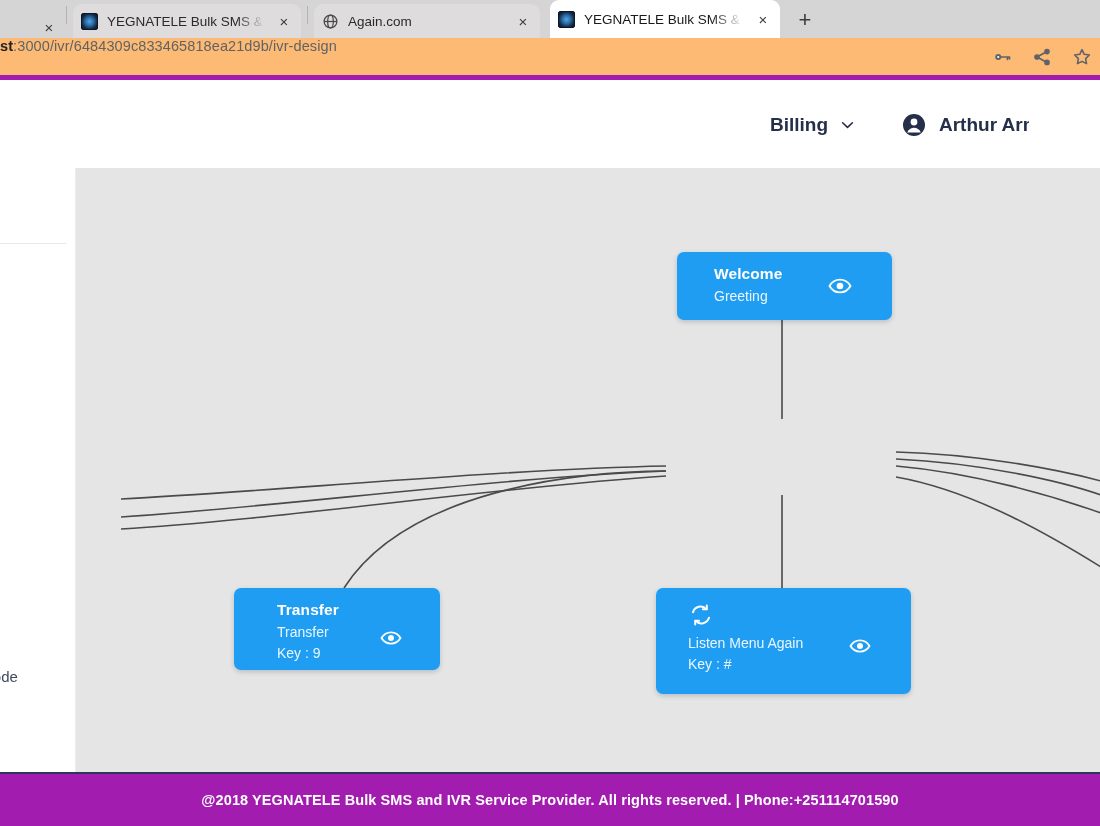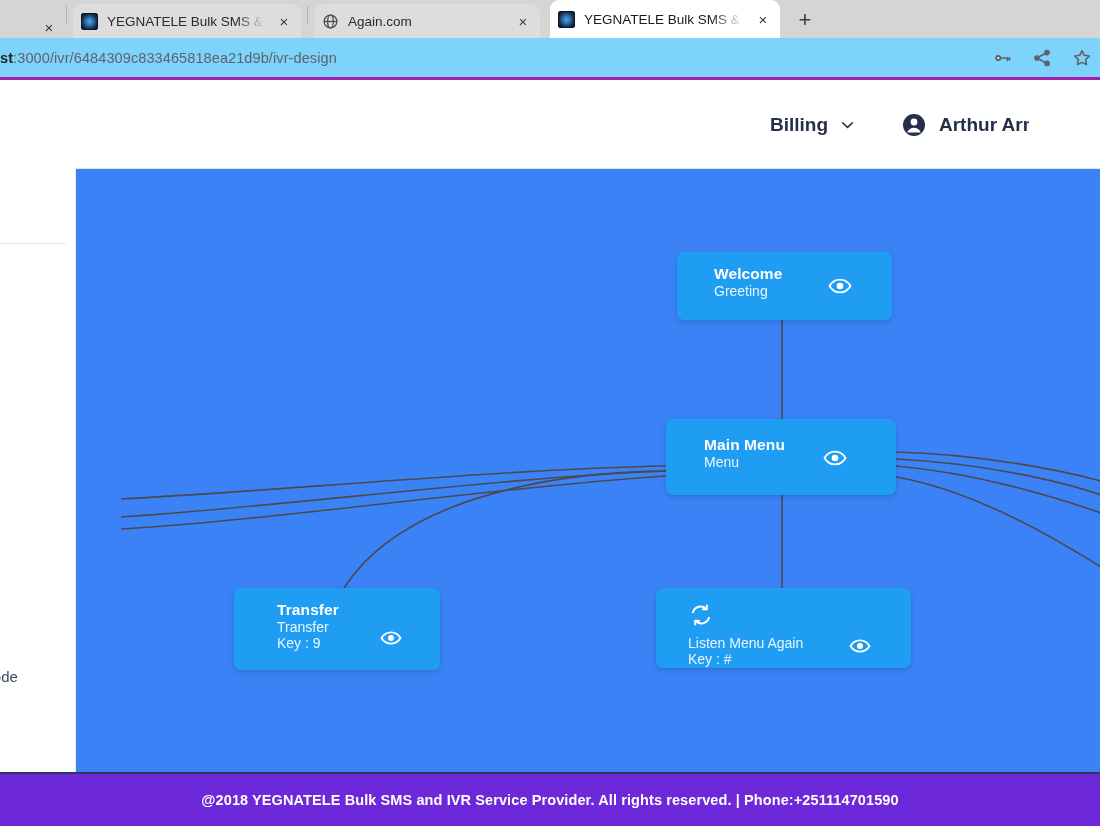--- a/index.html
+++ b/index.html
@@ -69,23 +69,23 @@
     flex: 0 0 22px;
   }
   .newtab-btn {
     width: 34px; height: 34px; margin-left: 8px; margin-bottom: 1px;
     display: flex; align-items: center; justify-content: center;
     font-size: 22px; color: #3c3c3c; font-weight: 300;
   }
 
   .browser-urlbar {
     position: absolute; left: 0; top: 38px; width: 1100px; height: 42px;
-    background: #7dd3fc;
-    display: flex; align-items: center;
-    border-bottom: 3px solid #a21caf;
+    background: #fdba74;
+    display: flex; 
+    border-bottom: 5px solid #a21caf;
   }
   .url-text {
     font-size: 14.5px; color: #5f6368;
     padding-left: 0px;
     letter-spacing: 0.1px;
     white-space: nowrap;
   }
   .url-text b { color: #202124; font-weight: 600; }
   .url-icons {
     margin-left: auto; display: flex; align-items: center; gap: 20px;
@@ -128,21 +128,21 @@
     font-size: 15px; color: #3f4a60; font-weight: 400;
     display: flex; align-items: center;
     overflow: hidden;
   }
   .left-menu-item span { margin-left: -18px; white-space: nowrap; }
 
   
   .canvas-wrap {
     position: absolute; left: 75px; top: 168px;
     width: 1025px; height: 604px;
-    background: #3b82f6;
+    background: #e5e5e5;
     border-left: 1px solid #eceef1;
     border-top: 1px solid #e4e6ea;
     overflow: hidden;
   }
   .canvas-svg { position: absolute; left: 0; top: 0; width: 1025px; height: 604px; }
 
   
   .node {
     position: absolute;
     background: #1f9df3;
@@ -174,31 +174,31 @@
   #node-welcome  .eye { left: 150px; top: 21px; }
 
   #node-mainmenu { left: 590px; top: 250px; width: 230px; height: 76px; }
   #node-mainmenu .node-body { left: 38px; top: 17px; }
   #node-mainmenu .eye { left: 156px; top: 26px; }
 
   #node-transfer { left: 158px; top: 419px; width: 206px; height: 82px; }
   #node-transfer .node-body { left: 43px; top: 13px; }
   #node-transfer .eye { left: 144px; top: 37px; }
 
-  #node-listen   { left: 580px; top: 419px; width: 255px; height: 80px; }
+  #node-listen   { left: 580px; top: 419px; width: 255px; height: 106px; }
   #node-listen   .loop-ico { left: 33px; top: 16px; }
   #node-listen   .node-body { left: 32px; top: 47px; }
   #node-listen   .eye { left: 191px; top: 45px; }
 
-  .node-body div + div { }
+  .node-body div + div { margin-top: 5px; }
 
   
   .app-footer {
     position: absolute; left: 0; top: 772px; width: 1100px; height: 54px;
-    background: #6d28d9;
+    background: #a21caf;
     display: flex; align-items: center; justify-content: center;
     border-top: 2px solid #2e3559;
   }
   .footer-text {
     font-size: 14.5px; color: #ffffff; font-weight: 600;
     letter-spacing: 0.1px;
   }
 </style>
 </head>
 <body>
@@ -322,32 +322,20 @@
       <div class="node-sub">Greeting</div>
     </div>
     <span class="eye">
       <svg viewBox="0 0 26 26" fill="none" stroke="#ffffff" stroke-width="1.8">
         <path d="M2.5 13C5 8.6 8.8 6.6 13 6.6S21 8.6 23.5 13C21 17.4 17.2 19.4 13 19.4S5 17.4 2.5 13z"></path>
         <circle cx="13" cy="13" r="3.3" fill="#ffffff" stroke="none"></circle>
       </svg>
     </span>
   </div>
 
-  <div class="node" id="node-mainmenu">
-    <div class="node-body">
-      <div class="node-title">Main Menu</div>
-      <div class="node-sub">Menu</div>
-    </div>
-    <span class="eye">
-      <svg viewBox="0 0 26 26" fill="none" stroke="#ffffff" stroke-width="1.8">
-        <path d="M2.5 13C5 8.6 8.8 6.6 13 6.6S21 8.6 23.5 13C21 17.4 17.2 19.4 13 19.4S5 17.4 2.5 13z"></path>
-        <circle cx="13" cy="13" r="3.3" fill="#ffffff" stroke="none"></circle>
-      </svg>
-    </span>
-  </div>
 
   <div class="node" id="node-transfer">
     <div class="node-body">
       <div class="node-title">Transfer</div>
       <div class="node-sub">Transfer</div>
       <div class="node-key">Key : 9</div>
     </div>
     <span class="eye">
       <svg viewBox="0 0 26 26" fill="none" stroke="#ffffff" stroke-width="1.8">
         <path d="M3.5 13C5.7 9.2 9 7.4 13 7.4S20.3 9.2 22.5 13C20.3 16.8 17 18.6 13 18.6S5.7 16.8 3.5 13z"></path>

